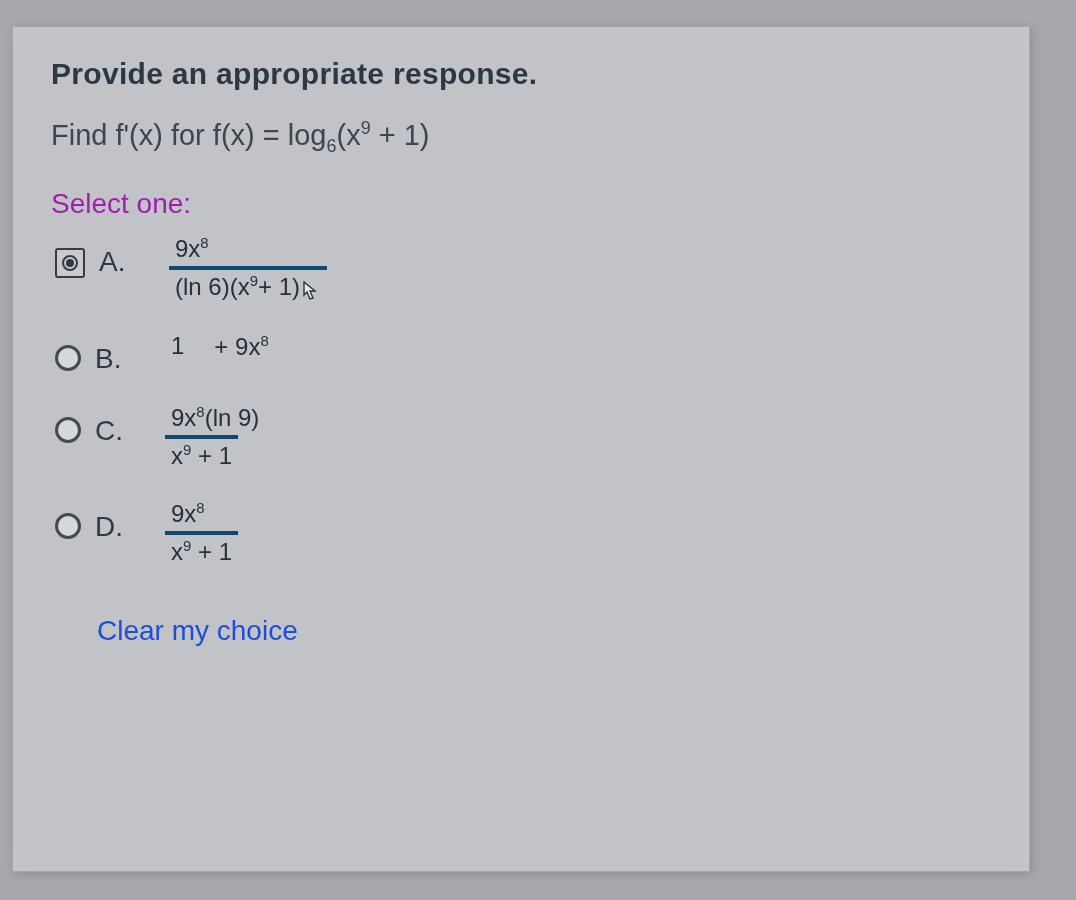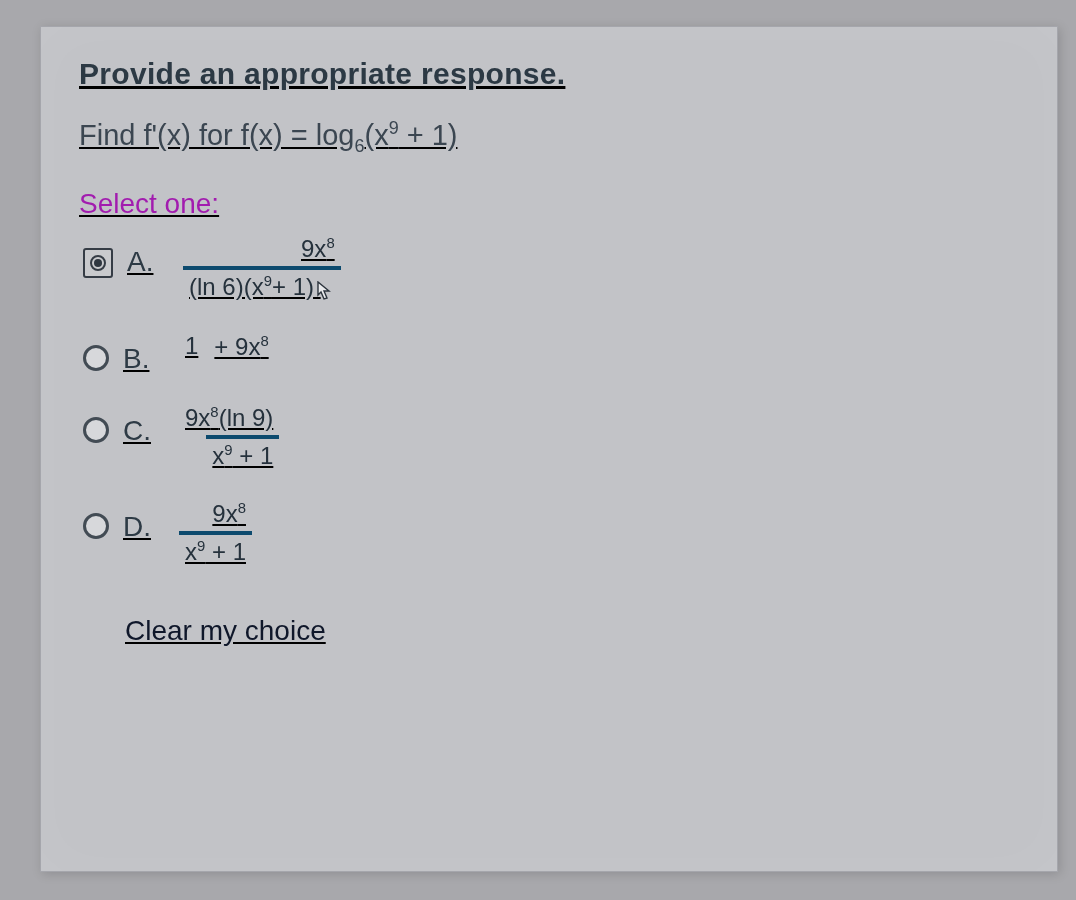--- a/index.html
+++ b/index.html
@@ -9,30 +9,29 @@
     height: 900px;
     overflow: hidden;
   }
   body {
     background: #a8a8ac;
     font-family: Arial, Helvetica, sans-serif;
     position: relative;
   }
   .card {
     position: absolute;
-    left: 40px;
+    left: 12px;
     top: 26px;
     width: 1018px;
     height: 846px;
     background: #c2c3c7;
     border: 1px solid rgba(80,80,90,.25);
     box-shadow: inset 0 0 60px rgba(255,255,255,.06), 2px 2px 10px rgba(0,0,0,.15);
     padding: 30px 38px;
     box-sizing: border-box;
-    text-decoration: underline;
   }
   .prompt {
     color: #2c3944;
     font-size: 30px;
     font-weight: 700;
     margin-bottom: 28px;
     letter-spacing: .3px;
   }
   .stem {
     color: #3b4651;
@@ -101,25 +100,25 @@
   .letter {
     color: #2d3a45;
     font-size: 28px;
     margin-top: 12px;
     margin-right: 6px;
     min-width: 34px;
   }
   .frac {
     display: inline-flex;
     flex-direction: column;
-    align-items: flex-end;
+    align-items: flex-start;
     color: #25313c;
     font-size: 24px;
     line-height: 1.25;
-    margin: 0 2px;
+    margin: 0 16px;
   }
   .frac .num {
     padding: 0 6px 2px 6px;
   }
   .frac .den {
     border-top: 4px solid #0c4a6e;
     padding: 2px 6px 0 6px;
   }
   .expr-line {
     display: flex;
@@ -138,21 +137,21 @@
     vertical-align: sub;
     line-height: 0;
   }
   .cursor {
     display: inline-block;
     vertical-align: middle;
     margin-left: -4px;
     margin-top: 6px;
   }
   .clear {
-    color: #0f172a;
+    color: #1d4ed8;
     font-size: 28px;
     margin-top: 48px;
     margin-left: 46px;
   }
 </style>
 </head>
 <body>
 
 <div class="card">
 

